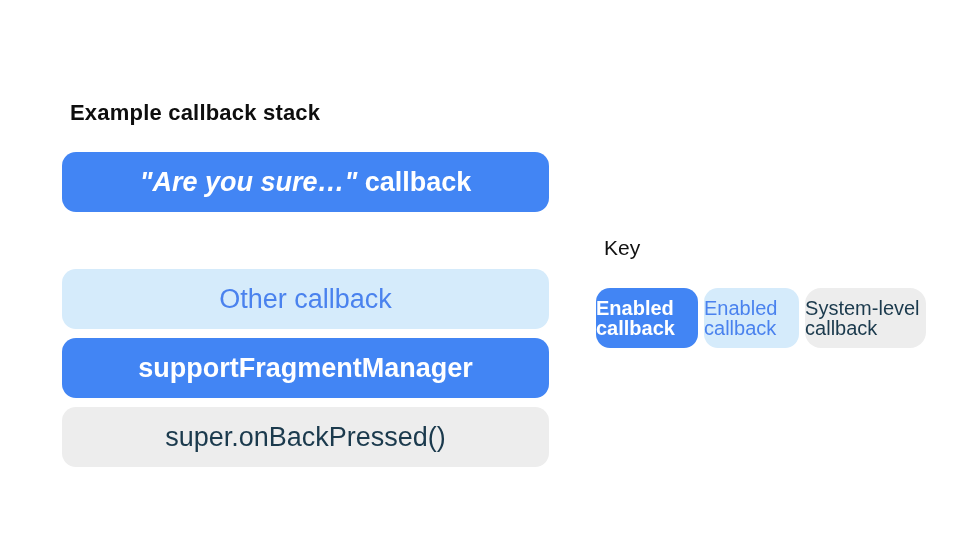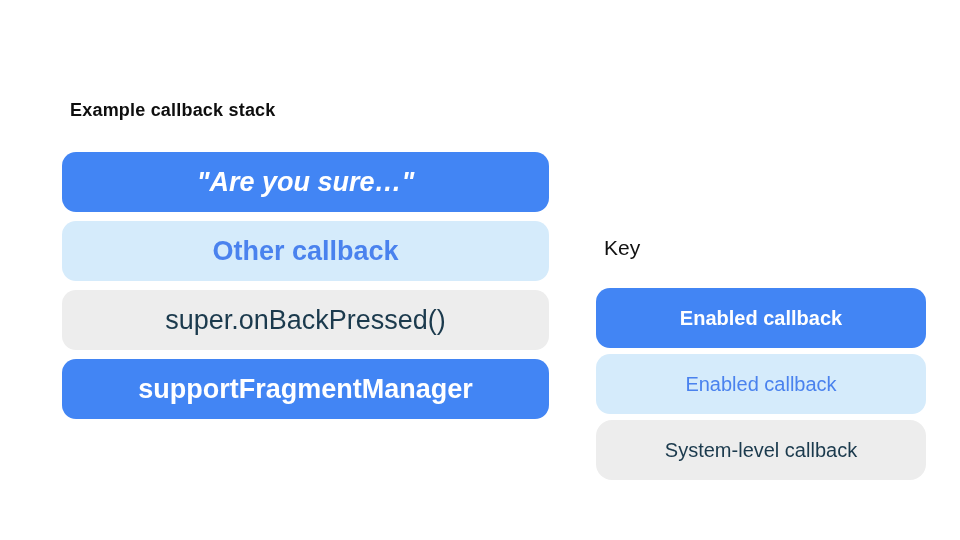--- a/index.html
+++ b/index.html
@@ -14,72 +14,72 @@
   html,body{margin:0;padding:0;}
   .canvas{
     position:relative;
     width:960px;height:540px;
     background:#ffffff;
     overflow:hidden;
     font-family:"Liberation Sans",sans-serif;
   }
   .title{
     position:absolute;left:70px;top:100px;
-    font-size:18px;font-weight:600;
+    font-size:22px;font-weight:600;
     color:var(--title-text);
     letter-spacing:.2px;
   }
   .stack{
     position:absolute;left:62px;top:152px;width:487px;
     display:flex;flex-direction:column;gap:9px;
   }
   .box{
     height:60px;border-radius:14px;
     display:flex;align-items:center;justify-content:center;
     font-size:27px;line-height:1;
     white-space:pre;
   }
   .box.enabled{background:var(--enabled-bg);color:var(--enabled-text);font-weight:bold;}
-  .box.disabled{background:var(--disabled-bg);color:var(--disabled-text);font-weight:700;}
+  .box.disabled{background:var(--disabled-bg);color:var(--disabled-text);font-weight:400;margin-top:48px;}
   .box.system{background:var(--system-bg);color:var(--system-text);font-weight:400;}
   .italic{font-style:italic;}
   .key{
     position:absolute;left:596px;top:236px;width:330px;
   }
   .key-title{
     font-size:21px;font-weight:400;color:#111;
     margin:0 0 0 8px;
   }
   .key-boxes{
     margin-top:28px;
-    display:flex;flex-direction:column;gap:6px;
+    display:flex;flex-direction:row;gap:6px;
   }
   .kbox{
     height:60px;border-radius:14px;
     display:flex;align-items:center;justify-content:center;
     font-size:20px;line-height:1;
   }
   .kbox.enabled{background:var(--enabled-bg);color:var(--enabled-text);font-weight:bold;}
   .kbox.disabled{background:var(--disabled-bg);color:var(--disabled-text);font-weight:400;}
   .kbox.system{background:var(--system-bg);color:var(--system-text);font-weight:400;border-radius:16px;}
 </style>
 </head>
 <body>
 
 <div class="canvas">
 
   <div class="title">Example callback stack</div>
 
   <div class="stack">
     <div class="box enabled">
-      <span class="italic">"Are you sure…"</span>
+      <span class="italic">"Are you sure…"</span><span> callback</span>
     </div>
     <div class="box disabled">Other callback</div>
+    <div class="box enabled">supportFragmentManager</div>
     <div class="box system">super.onBackPressed()</div>
-    <div class="box enabled">supportFragmentManager</div>
   </div>
 
   <div class="key">
     <div class="key-title">Key</div>
     <div class="key-boxes">
       <div class="kbox enabled">Enabled callback</div>
       <div class="kbox disabled">Enabled callback</div>
       <div class="kbox system">System-level callback</div>
     </div>
   </div>

